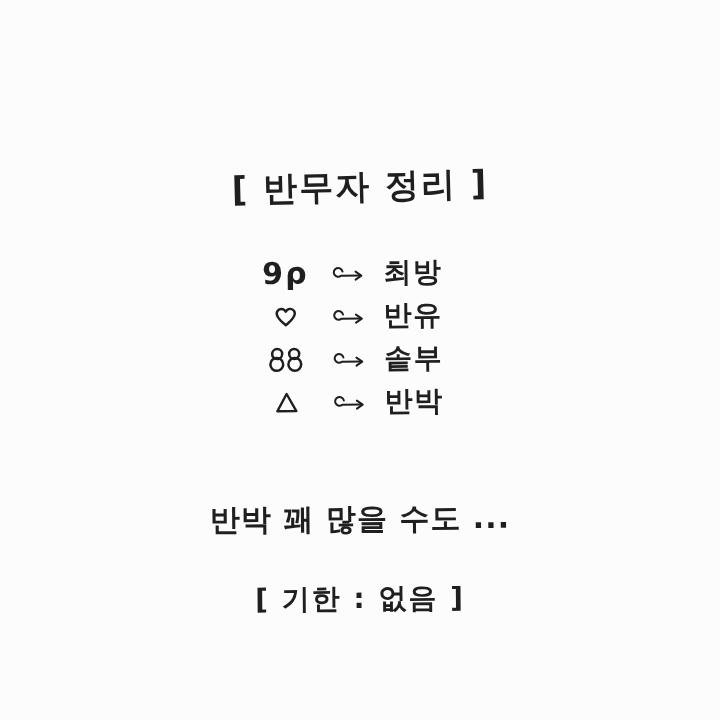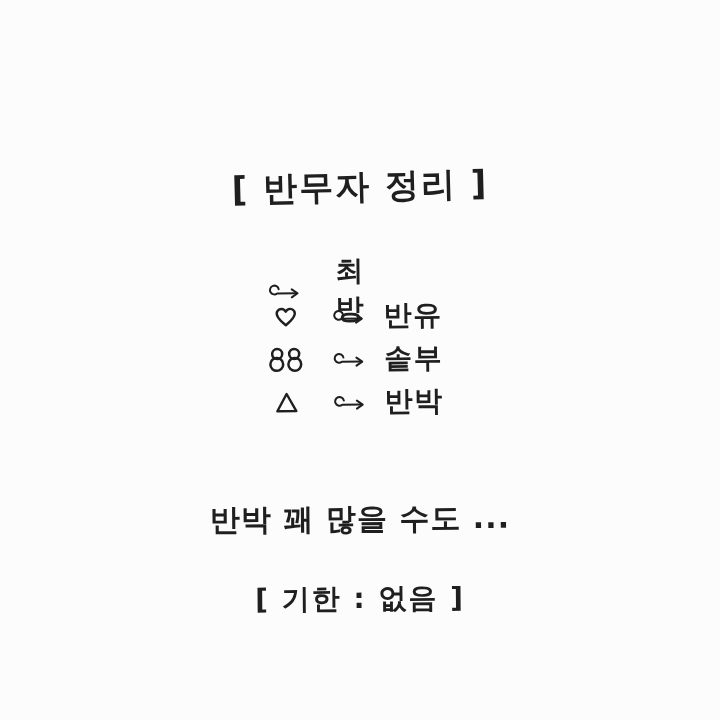--- a/index.html
+++ b/index.html
@@ -82,20 +82,21 @@
 </head>
 <body>
 
 <div class="page">
 
   <div class="title">[ 반무자 정리 ]</div>
 
   <div class="mappings">
 
     <div class="map-row">
+      <span class="sym">9ρ</span>
       <span class="arrow-cell">
         <svg width="40" height="20" viewBox="0 0 40 20">
           <path class="doodle" stroke-width="2" d="M31 12.6 L11.6 12.6 A4.4 4.4 0 1 1 13.2 8.4"></path>
           <path class="doodle" stroke-width="2" d="M26.2 8.6 L32 12.6 L26.2 16.6"></path>
         </svg>
       </span>
       <span class="word">최방</span>
     </div>
 
     <div class="map-row">

